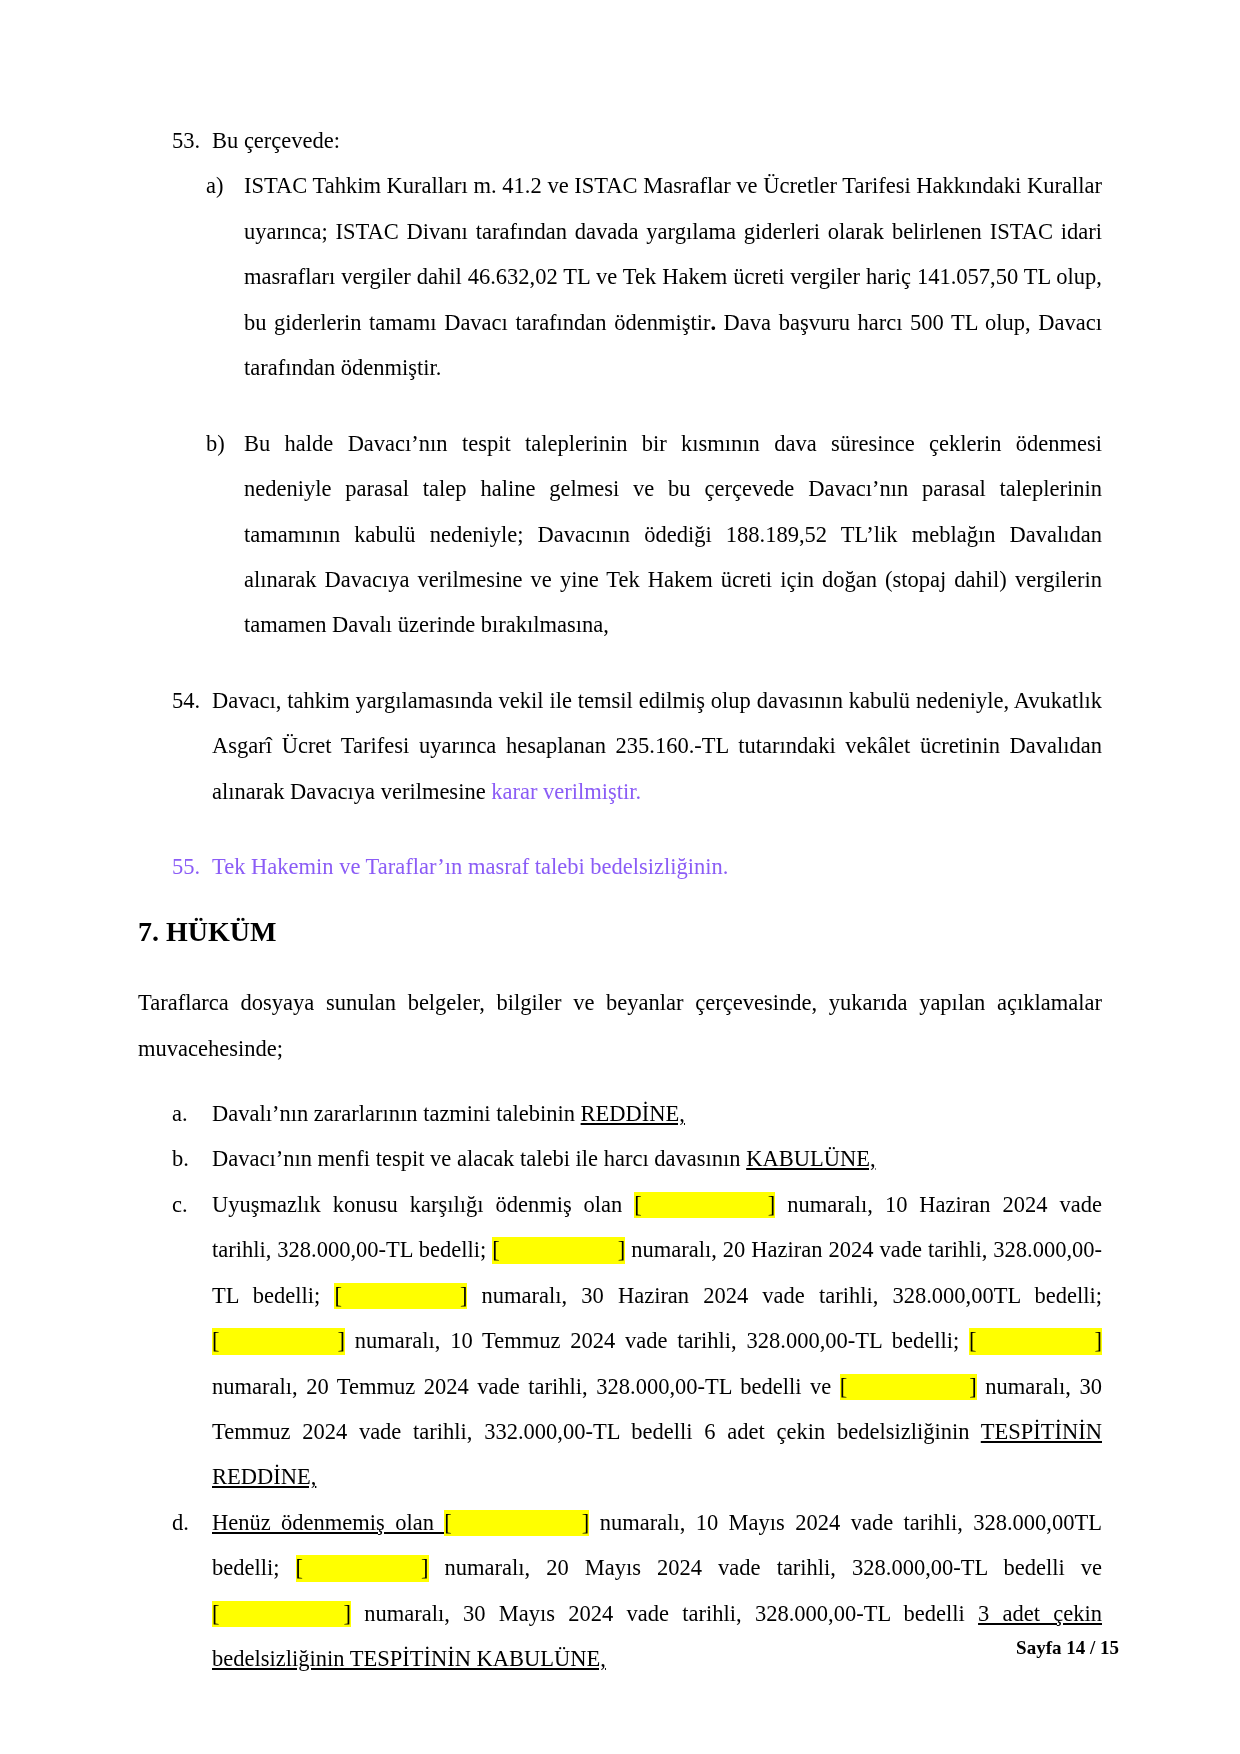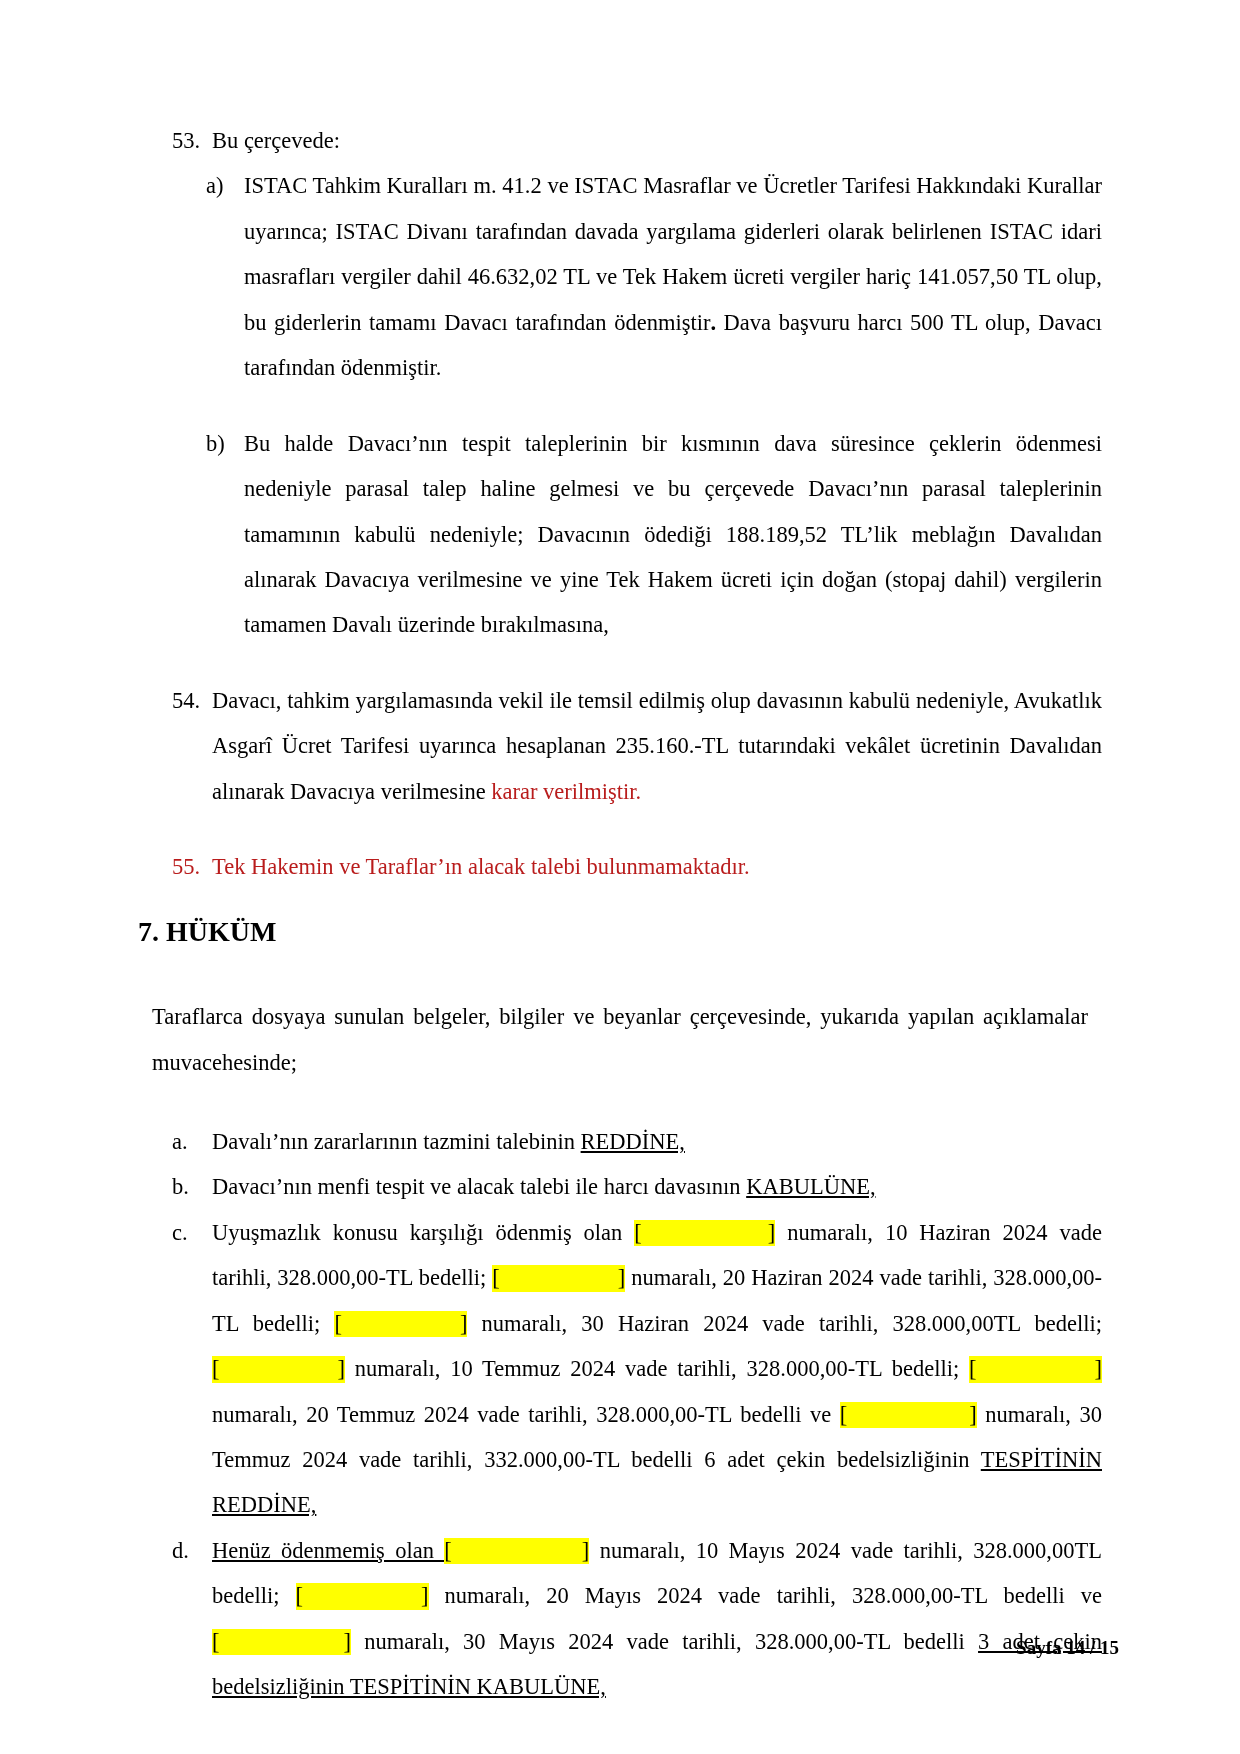--- a/index.html
+++ b/index.html
@@ -84,28 +84,28 @@
 
   .heading {
     font-weight: bold;
     font-size: 28px;
     margin: 14px 0 0 0;
     line-height: 2.02;
   }
   .para {
     text-align: justify;
     text-justify: inter-word;
-    margin: 14px;
+    margin: 0;
   }
   .gap-sm { height: 20px; }
   .gap-md { height: 30px; }
 
   b, .b { font-weight: bold; }
   .bu { font-weight: normal; text-decoration: underline; }
-  .faint { color: #b91c1c; }
+  .faint { color: #8b5cf6; }
 
   
   .redact {
     background: #ffff00;
     display: inline-block;
     vertical-align: baseline;
     white-space: nowrap;
     line-height: 1.18;
   }
   .redact .gap-fill {
@@ -148,21 +148,21 @@
 
     <div class="num-item">
       <span class="num-marker">54.</span>
       <span class="num-text"><span>Davacı, tahkim yargılamasında vekil ile temsil edilmiş olup davasının kabulü nedeniyle, Avukatlık Asgarî Ücret Tarifesi uyarınca hesaplanan 235.160.-TL tutarındaki vekâlet ücretinin Davalıdan alınarak Davacıya verilmesine </span><span class="faint">karar verilmiştir.</span></span>
     </div>
 
     <div class="gap-md"></div>
 
     <div class="num-item">
       <span class="num-marker faint">55.</span>
-      <span class="num-text faint">Tek Hakemin ve Taraflar’ın alacak talebi bulunmamaktadır.</span>
+      <span class="num-text faint">Tek Hakemin ve Taraflar’ın masraf talebi bedelsizliğinin.</span>
     </div>
 
     <div class="heading">7. HÜKÜM</div>
 
     <div class="gap-sm"></div>
 
     <p class="para">Taraflarca dosyaya sunulan belgeler, bilgiler ve beyanlar çerçevesinde, yukarıda yapılan açıklamalar muvacehesinde;</p>
 
     <div class="gap-sm"></div>
 

